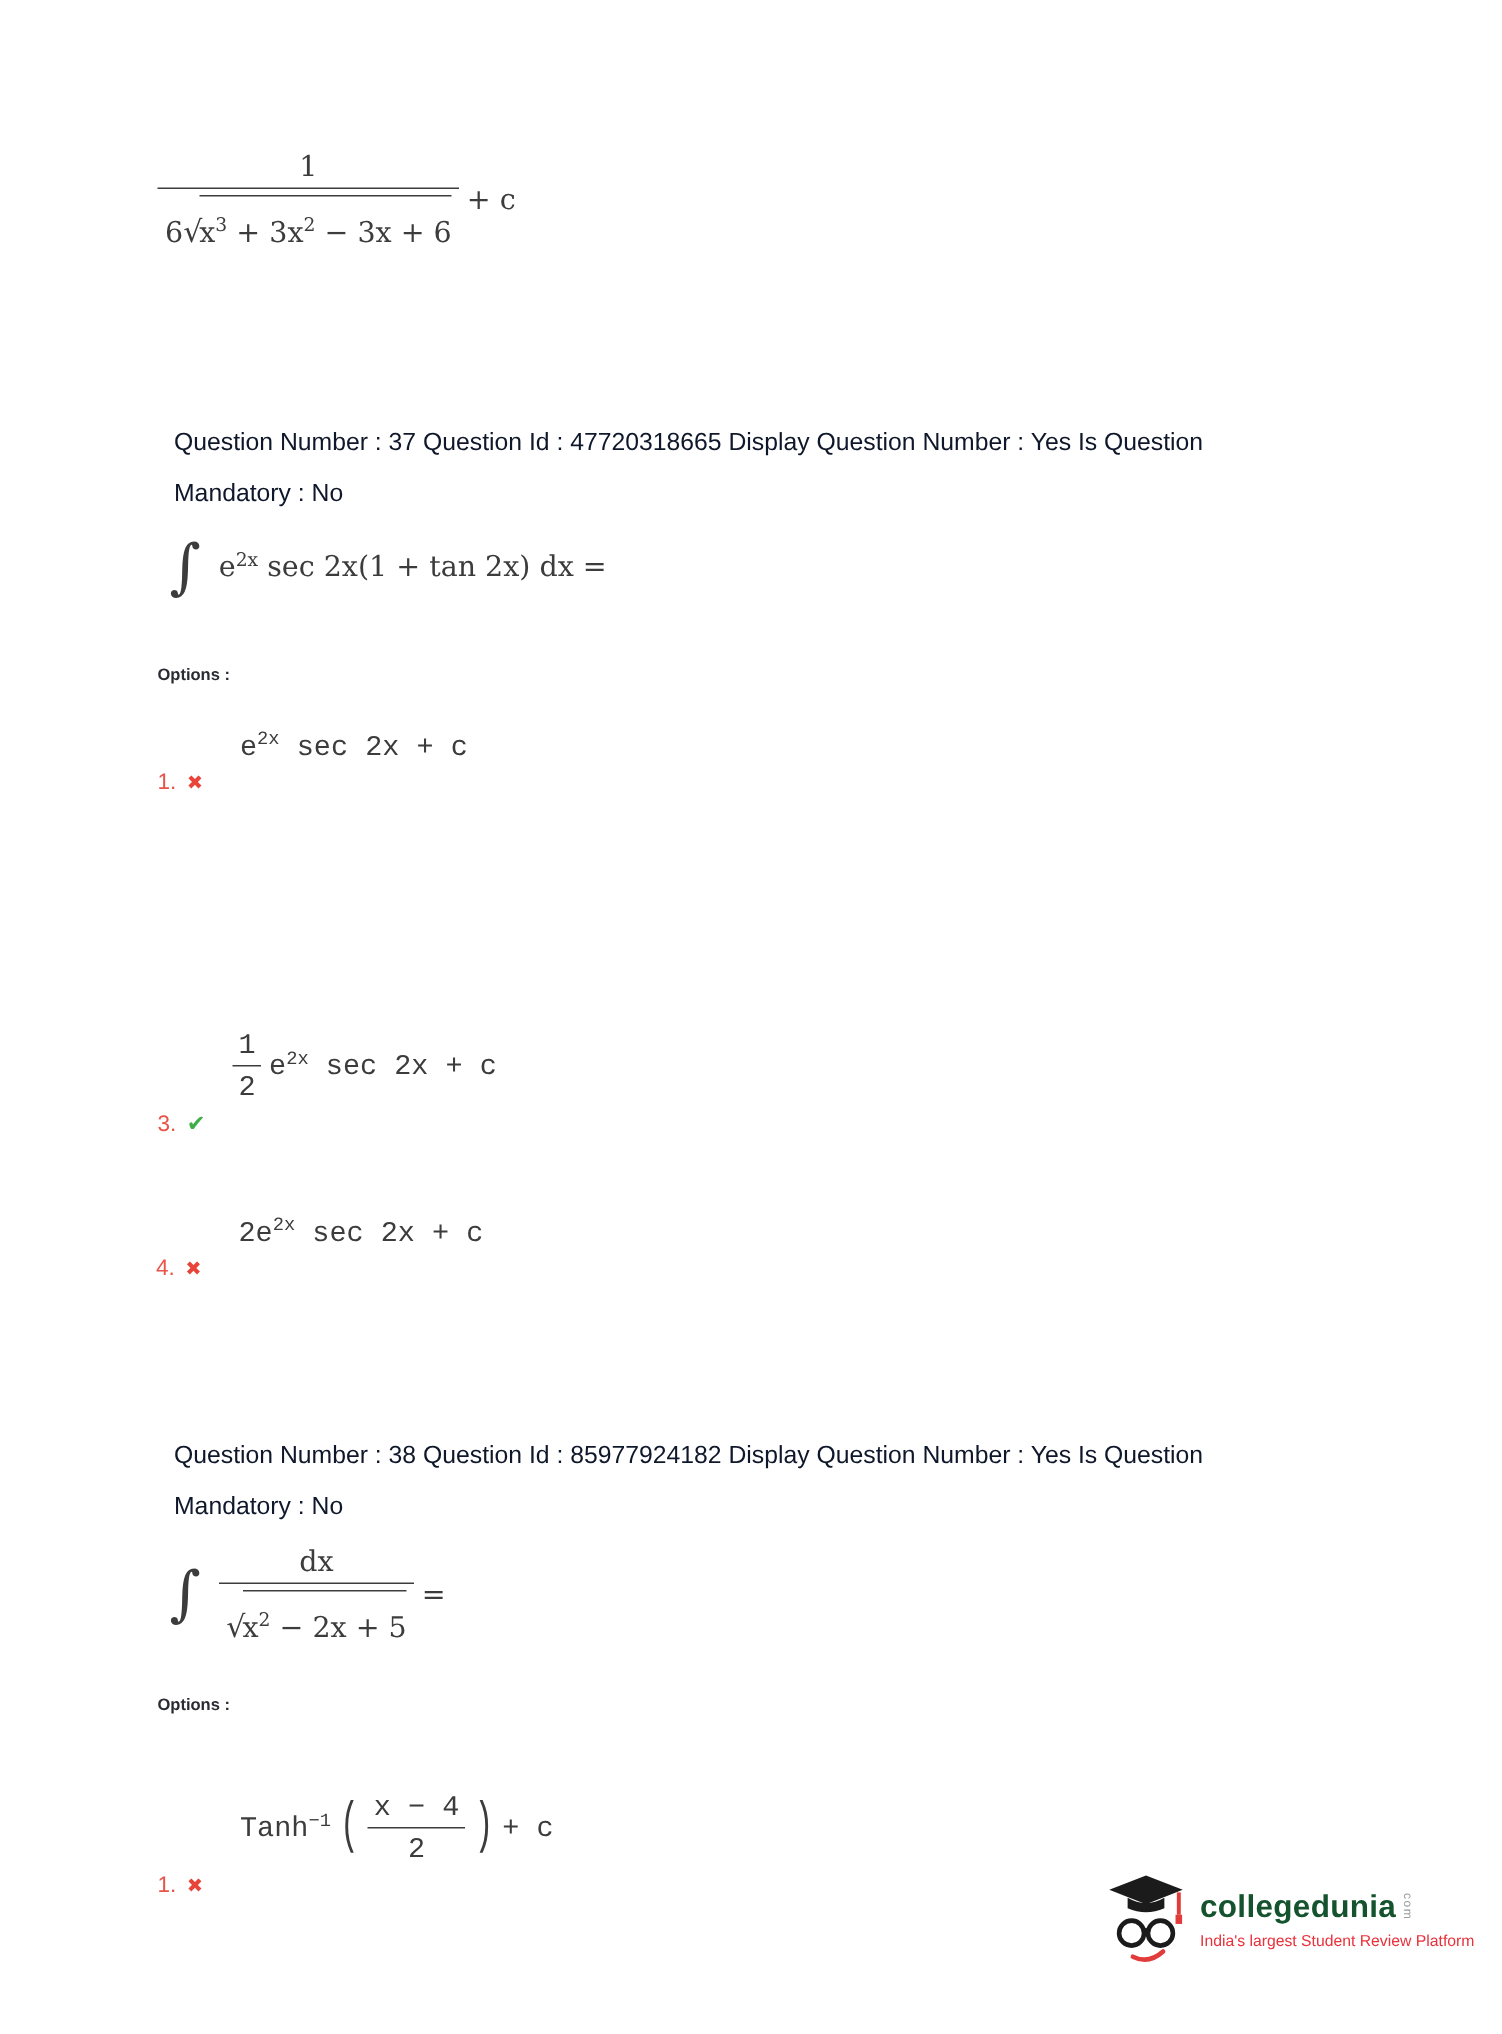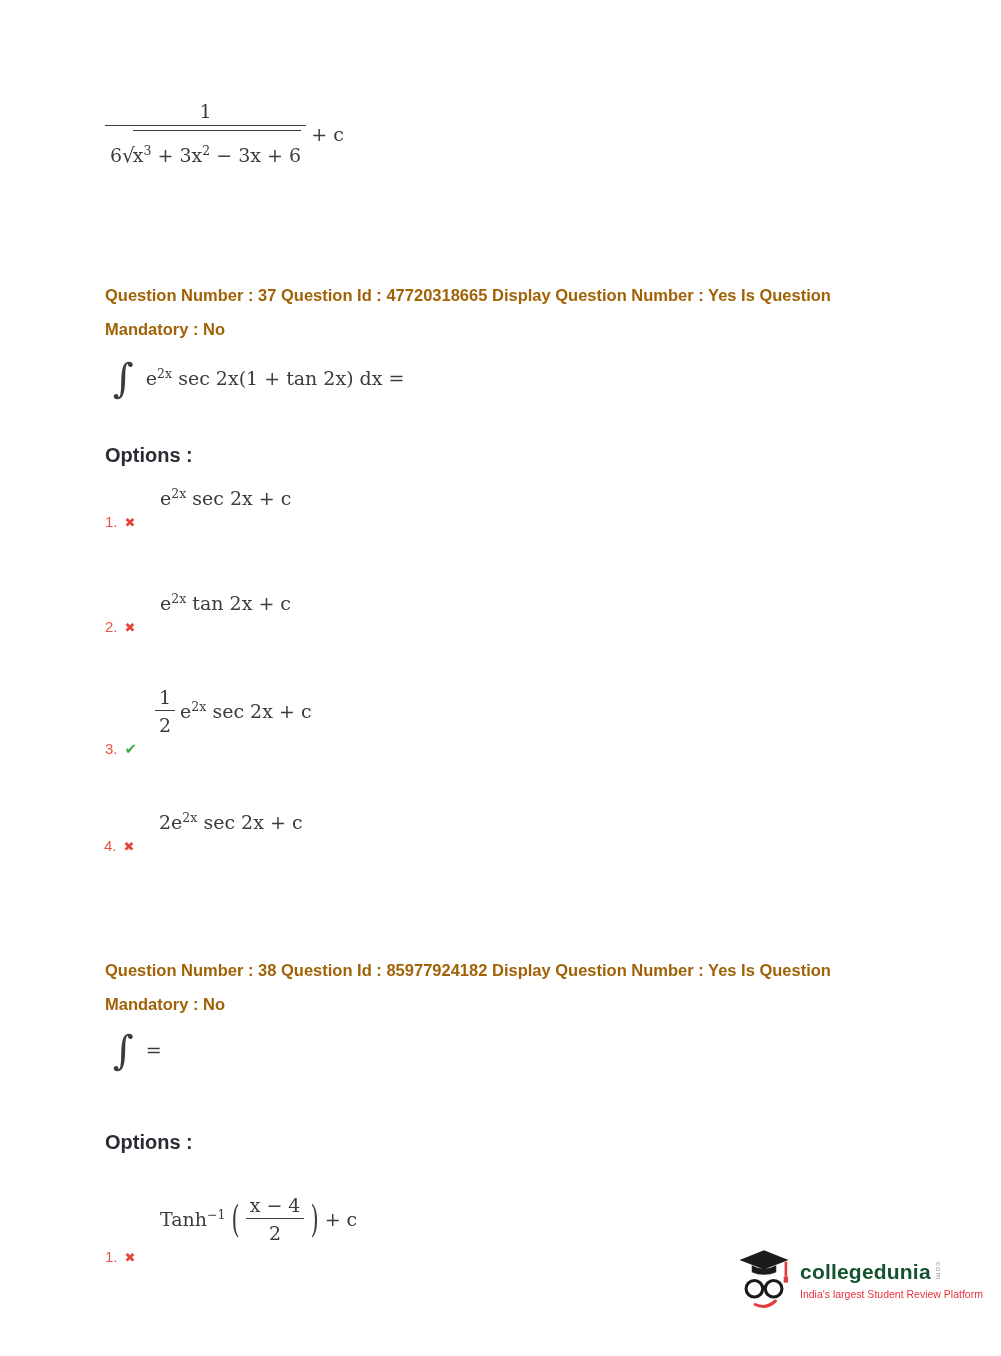--- a/index.html
+++ b/index.html
@@ -5,24 +5,24 @@
   * { margin:0; padding:0; box-sizing:border-box; }
   html, body { background:#ffffff; }
   .page {
     position:relative; width:1001px; height:1356px;
     background:#ffffff; overflow:hidden;
     font-family:"Liberation Sans","DejaVu Sans",sans-serif;
   }
   .abs { position:absolute; }
 
   .header {
-    font-weight:700; font-size:16.5px; color:#a16207;
-    line-height:34px; white-space:nowrap;
+    font-weight:400; font-size:16.5px; color:#0f172a;
+    line-height:34px; white-space:nowrap;margin-left:11px;
   }
-  .options-label { font-weight:700; font-size:20px; color:#2b2b34; }
+  .options-label { font-weight:700; font-size:11px; color:#2b2b34; }
 
   .math {
     font-family:"DejaVu Serif","Liberation Serif",serif;
     color:#3c3c3c; font-size:19px;
   }
   .math sup { font-size:12.5px; vertical-align:7px; line-height:0; }
 
   .mathrow { display:flex; align-items:center; gap:5px; }
 
   .frac { display:inline-block; text-align:center; vertical-align:middle; }
@@ -31,21 +31,21 @@
   .fsmall > .num { padding:0 4px 2px; }
   .fsmall > .den { padding:3px 4px 0; }
 
   .overline { display:inline-block; border-top:1.4px solid #3c3c3c; padding-top:13px; margin-left:-1px; }
   .radical { font-size:20px; letter-spacing:-1px; }
 
   .integral { font-size:40px; line-height:1; color:#3c3c3c; margin-right:7px; }
 
   .bigparen { display:inline-block; transform:scaleY(1.8); font-size:21px; margin:0 1px; color:#3c3c3c; }
 
-  .option-math { margin-left:55px; }
+  .option-math { margin-left:55px;font-family:Liberation Mono, monospace; }
   .option-label {
     margin-top:4px; font-size:15px; color:#e8544a;
     font-family:"Liberation Sans","DejaVu Sans",sans-serif;
   }
   .option-label .onum { margin-right:7px; }
   .mark { font-size:13px; }
   .mark-cross { color:#e8443a; }
   .mark-check { color:#3fae49; font-size:15px; }
 
   .logo { display:flex; align-items:center; gap:8px; }
@@ -84,24 +84,20 @@
     <span><span>e</span><sup>2x</sup><span> sec 2x(1 + tan 2x) dx =</span></span>
   </div>
 
   <div class="abs options-label" style="left:105px; top:444px;">Options :</div>
 
   <div class="abs" style="left:105px; top:487px;">
     <div class="option-math math"><span>e</span><sup>2x</sup><span> sec 2x + c</span></div>
     <div class="option-label"><span class="onum">1.</span><span class="mark mark-cross">✖</span></div>
   </div>
 
-  <div class="abs" style="left:105px; top:592px;">
-    <div class="option-math math"><span>e</span><sup>2x</sup><span> tan 2x + c</span></div>
-    <div class="option-label"><span class="onum">2.</span><span class="mark mark-cross">✖</span></div>
-  </div>
 
   <div class="abs" style="left:105px; top:686px;">
     <div class="option-math math mathrow" style="margin-left:50px;">
       <span class="frac fsmall">
           <span class="num">1</span>
           <span class="den">2</span>
         </span>
       <span><span>e</span><sup>2x</sup><span> sec 2x + c</span></span>
     </div>
     <div class="option-label"><span class="onum">3.</span><span class="mark mark-check">✔</span></div>
@@ -112,20 +108,24 @@
     <div class="option-label"><span class="onum">4.</span><span class="mark mark-cross">✖</span></div>
   </div>
 
   <div class="abs header" style="left:105px; top:953px;">
     <div>Question Number : 38 Question Id : 85977924182 Display Question Number : Yes Is Question</div>
     <div>Mandatory : No</div>
   </div>
 
   <div class="abs math mathrow" style="left:113px; top:1030px;">
     <span class="integral">∫</span>
+    <span class="frac">
+      <span class="num">dx</span>
+      <span class="den"><span class="radical">√</span><span class="overline"><span>x</span><sup>2</sup><span> − 2x + 5</span></span></span>
+    </span>
     <span>=</span>
   </div>
 
   <div class="abs options-label" style="left:105px; top:1131px;">Options :</div>
 
   <div class="abs" style="left:105px; top:1160px;margin-top:34px;">
     <div class="option-math math mathrow">
       <span><span>Tanh</span><sup>−1</sup></span>
       <span class="bigparen">(</span>
       <span class="frac fsmall">

